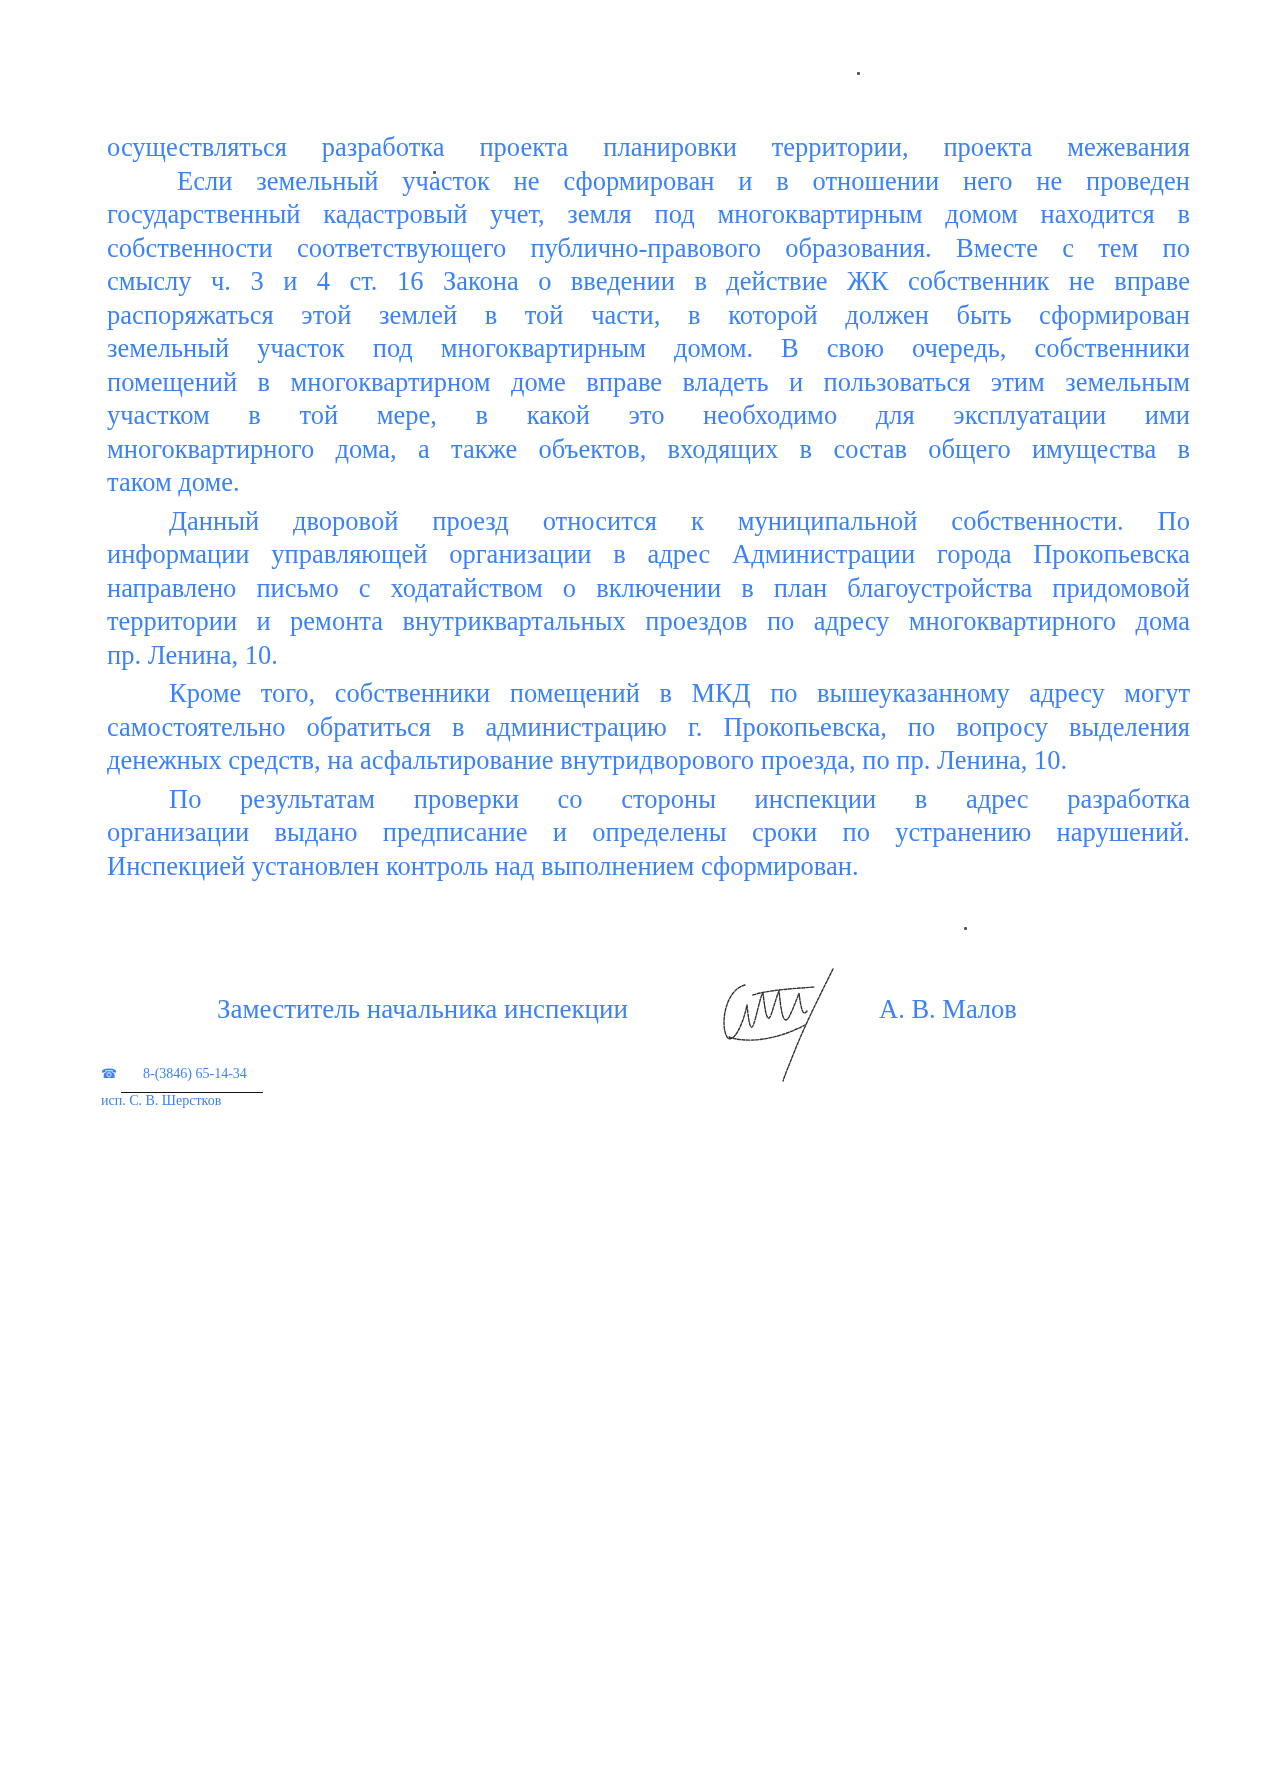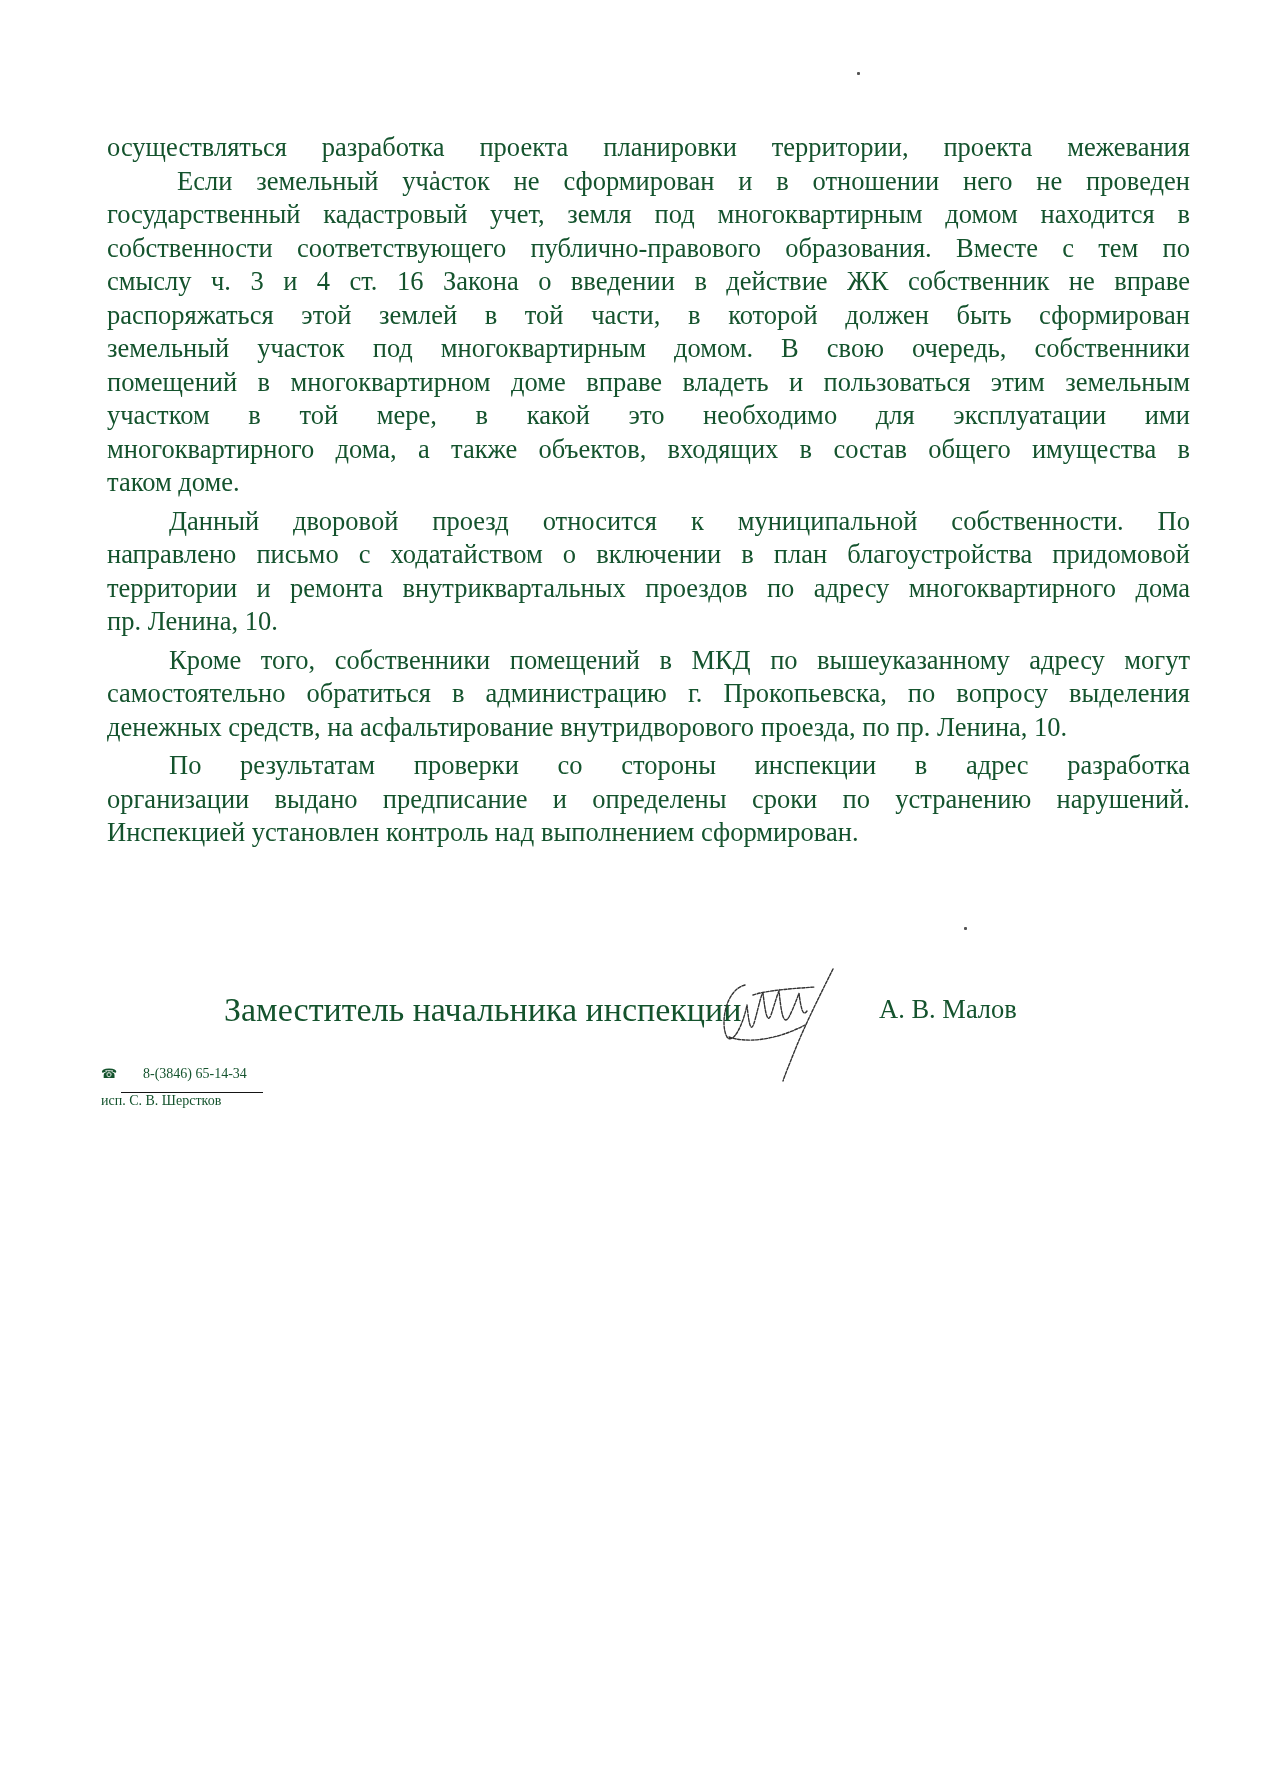--- a/index.html
+++ b/index.html
@@ -1,35 +1,35 @@
 <!DOCTYPE html>
 <html><head>
   <meta charset="utf-8">
   <style>
     html, body { margin: 0; padding: 0; background: #ffffff; }
     body { width: 1274px; height: 1777px; position: relative; overflow: hidden; }
     .page {
       position: absolute; left: 0; top: 0; width: 1274px; height: 1777px;
-      background: #ffffff; color: #14532d;
+      background: #ffffff; color: #3b82f6;
       font-family: "Liberation Serif", "DejaVu Serif", serif;
     }
     .body-text {
       position: absolute; left: 107px; top: 131px; width: 1083px;
       font-size: 26.5px; line-height: 33.5px;
       text-align: justify; text-align-last: left;
     }
     .body-text .line { display: block; text-align: justify; text-align-last: justify; }
     .body-text .line.last { text-align-last: left; }
     .body-text .line.indent { padding-left: 70px; }
     .body-text .line.indent-sm { padding-left: 62px; }
     .body-text .para-gap { margin-top: 5px; }
 
     .sig-title {
-      position: absolute; left: 224px; top: 993px;
-      font-size: 34px; line-height: 33px; white-space: nowrap;
+      position: absolute; left: 217px; top: 993px;
+      font-size: 27px; line-height: 33px; white-space: nowrap;
     }
     .sig-name {
       position: absolute; left: 879px; top: 993px;
       font-size: 26.5px; line-height: 33px; white-space: nowrap;
     }
     .signature {
       position: absolute; left: 715px; top: 965px; width: 130px; height: 120px;
     }
     .executor {
       position: absolute; left: 101px; top: 1092px;
@@ -62,20 +62,21 @@
       <span class="line">государственный кадастровый учет, земля под многоквартирным домом находится в</span>
       <span class="line">собственности соответствующего публично-правового образования. Вместе с тем по</span>
       <span class="line">смыслу ч. 3 и 4 ст. 16 Закона о введении в действие ЖК собственник не вправе</span>
       <span class="line">распоряжаться этой землей в той части, в которой должен быть сформирован</span>
       <span class="line">земельный участок под многоквартирным домом. В свою очередь, собственники</span>
       <span class="line">помещений в многоквартирном доме вправе владеть и пользоваться этим земельным</span>
       <span class="line">участком в той мере, в какой это необходимо для эксплуатации ими</span>
       <span class="line">многоквартирного дома, а также объектов, входящих в состав общего имущества в</span>
       <span class="line last">таком доме.</span>
       <span class="line indent-sm para-gap">Данный дворовой проезд относится к муниципальной собственности. По</span>
+      <span class="line">информации управляющей организации в адрес Администрации города Прокопьевска</span>
       <span class="line">направлено письмо с ходатайством о включении в план благоустройства придомовой</span>
       <span class="line">территории и ремонта внутриквартальных проездов по адресу многоквартирного дома</span>
       <span class="line last">пр. Ленина, 10.</span>
       <span class="line indent-sm para-gap">Кроме того, собственники помещений в МКД  по вышеуказанному адресу могут</span>
       <span class="line">самостоятельно обратиться в администрацию г. Прокопьевска, по вопросу выделения</span>
       <span class="line last">денежных средств, на асфальтирование внутридворового проезда, по пр. Ленина, 10.</span>
       <span class="line indent-sm para-gap">По результатам проверки со стороны инспекции в адрес разработка</span>
       <span class="line">организации выдано предписание и определены сроки по устранению нарушений.</span>
       <span class="line last">Инспекцией установлен контроль над выполнением сформирован.</span>
     </div>

